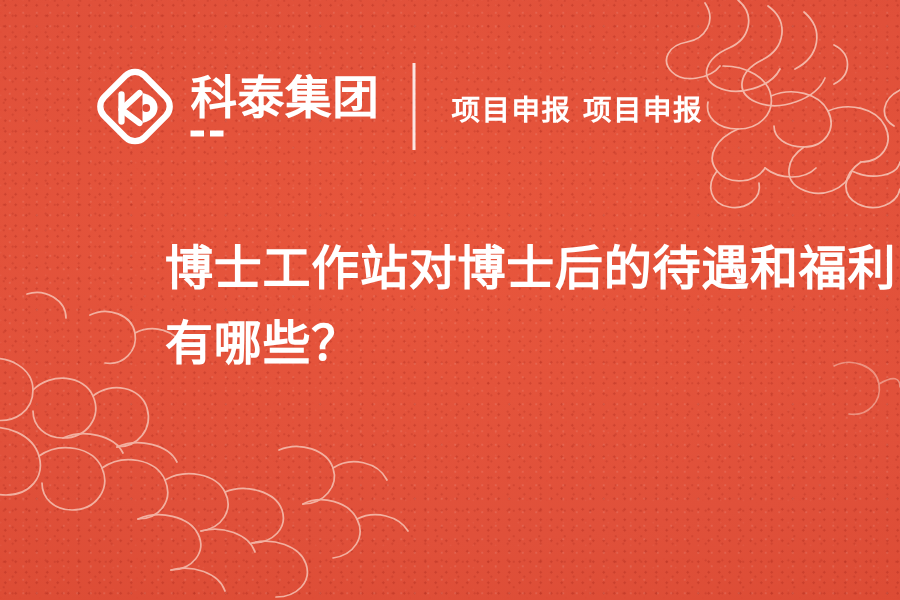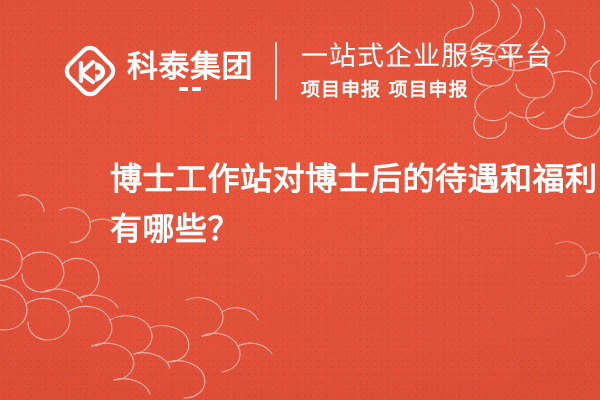--- a/index.html
+++ b/index.html
@@ -73,21 +73,21 @@
   .logo-mark {
     width: 56px;
     height: 56px;
     flex: 0 0 auto;
   }
 
   .logo-words {
     margin-left: 9px;
     display: flex;
     flex-direction: column;
-    align-items: center;
+    align-items: flex-start;
   }
 
   .logo-cn {
     font-family: "DejaVu Sans", "Liberation Sans", sans-serif;
     font-weight: 700;
     font-size: 31px;
     line-height: 1;
     color: #ffffff;
     letter-spacing: .5px;
     white-space: nowrap;
@@ -241,21 +241,20 @@
         <div class="logo-en-row">
           <span class="dash"></span>
           <span class="dash"></span>
         </div>
       </div>
     </div>
 
     <div class="divider"></div>
 
     <div class="slogans">
-      <div class="slogan-main">一站式企业服务平台</div>
       <div class="slogan-sub">项目申报 项目申报</div>
     </div>
 
   </div>
 
   <div class="title">博士工作站对博士后的待遇和福利有哪些？</div>
 
 </div>
 
 </body></html>

